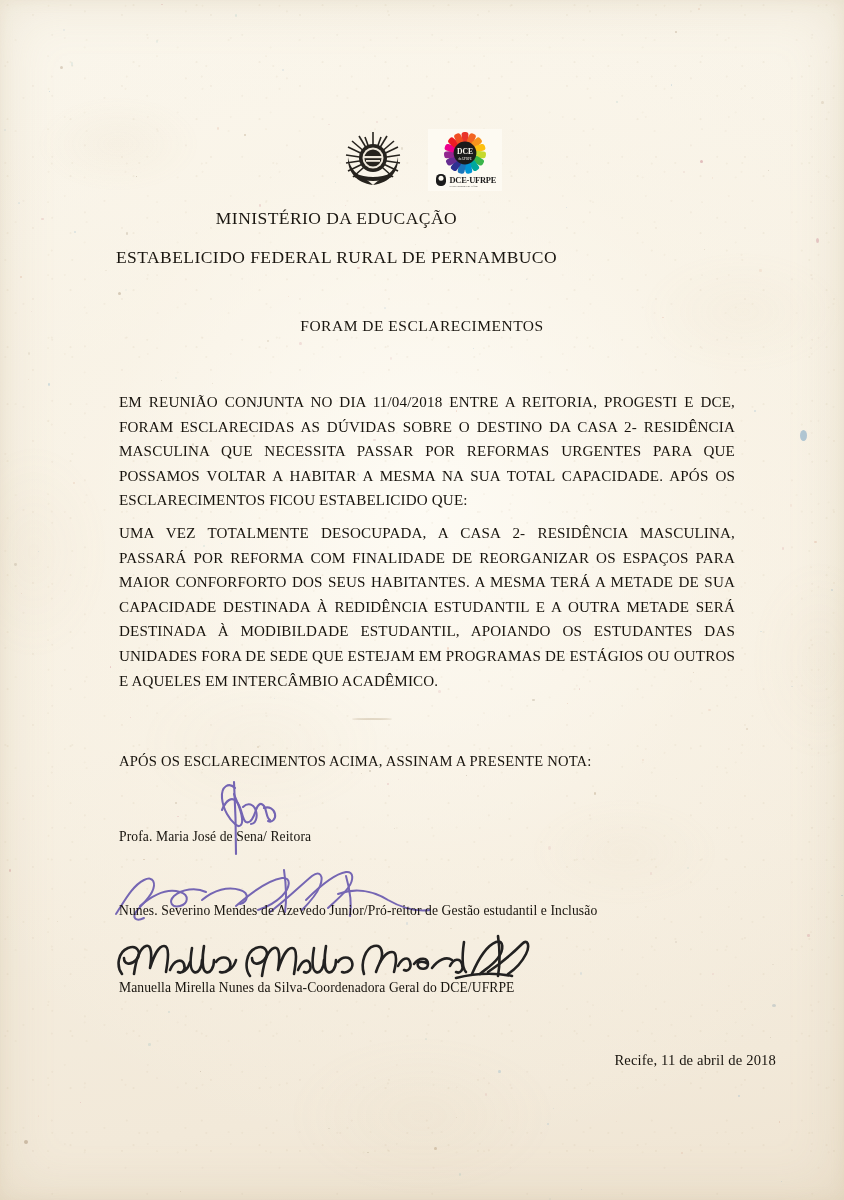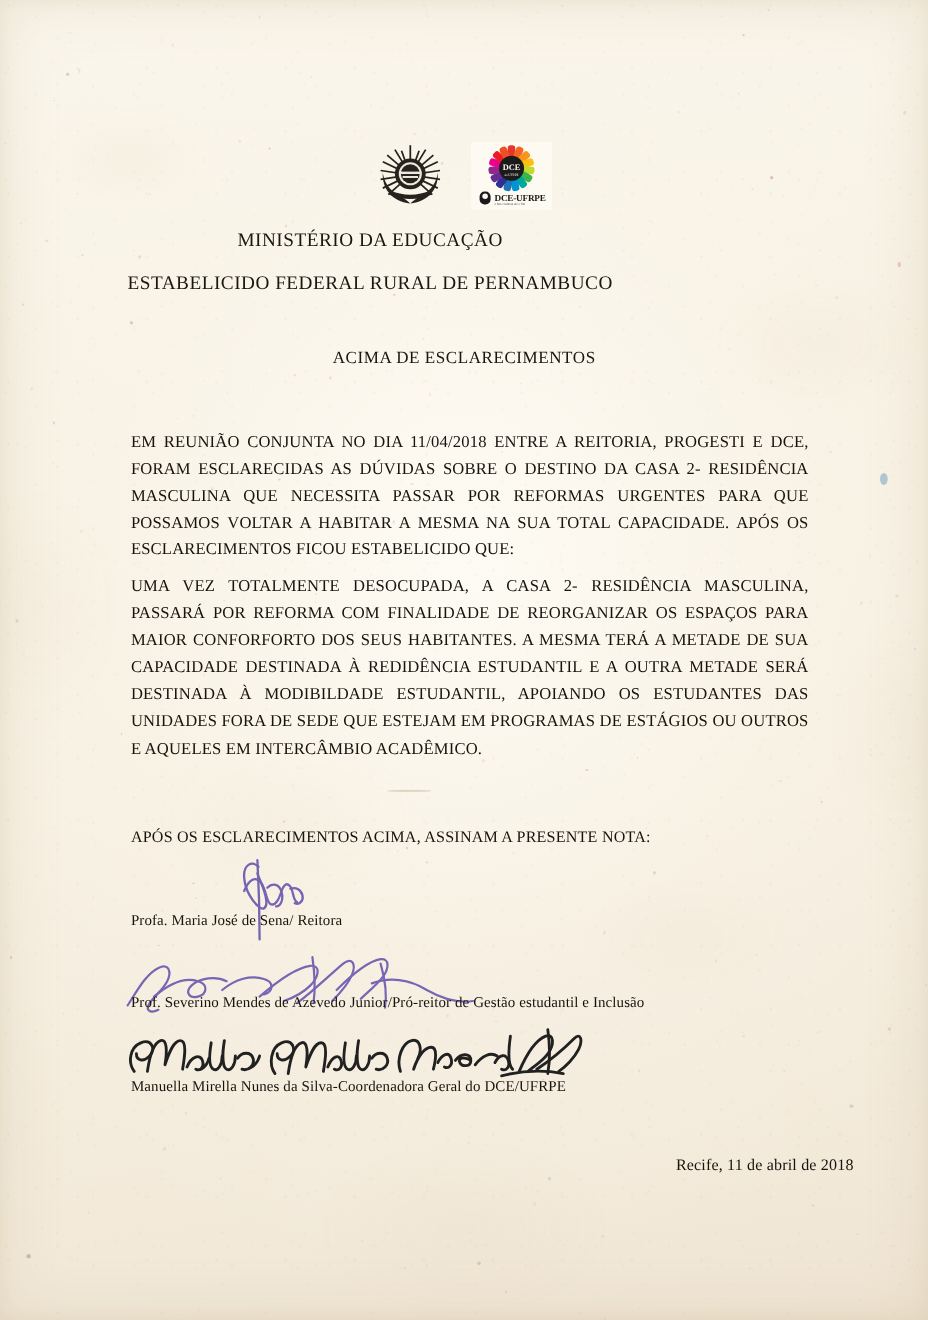--- a/index.html
+++ b/index.html
@@ -436,21 +436,21 @@
           <circle cx="5" cy="4.3" r="2.5" fill="#fdfaf2"></circle>
           <text x="13.5" y="8.6" font-family="'Liberation Serif', serif" font-size="8.4" font-weight="bold" fill="#1b1b1b" letter-spacing="-0.2">DCE-UFRPE</text>
           <text x="13.5" y="12.6" font-family="'Liberation Serif', serif" font-size="2.9" fill="#3b3b3b">a luta continua até o fim</text>
         </g>
       </svg>
     </div>
 
     <div class="hdr" id="hdr1">MINISTÉRIO DA EDUCAÇÃO</div>
     <div class="hdr" id="hdr2">ESTABELICIDO FEDERAL RURAL DE PERNAMBUCO</div>
 
-    <div id="doctitle">ACIMA DE ESCLARECIMENTOS</div>
+    <div id="doctitle">FORAM DE ESCLARECIMENTOS</div>
 
     <div class="para" id="para1">EM REUNIÃO CONJUNTA NO DIA 11/04/2018 ENTRE A REITORIA, PROGESTI E DCE, FORAM ESCLARECIDAS AS DÚVIDAS SOBRE O DESTINO DA CASA 2- RESIDÊNCIA MASCULINA QUE NECESSITA PASSAR POR REFORMAS URGENTES PARA QUE POSSAMOS VOLTAR A HABITAR A MESMA NA SUA TOTAL CAPACIDADE. APÓS OS ESCLARECIMENTOS FICOU ESTABELICIDO QUE:</div>
 
     <div class="para" id="para2">UMA VEZ TOTALMENTE DESOCUPADA, A CASA 2- RESIDÊNCIA MASCULINA, PASSARÁ POR REFORMA COM FINALIDADE DE REORGANIZAR OS ESPAÇOS PARA MAIOR CONFORFORTO DOS SEUS HABITANTES. A MESMA TERÁ A METADE DE SUA CAPACIDADE DESTINADA À REDIDÊNCIA ESTUDANTIL E A OUTRA METADE SERÁ DESTINADA À MODIBILDADE ESTUDANTIL, APOIANDO OS ESTUDANTES DAS UNIDADES FORA DE SEDE QUE ESTEJAM EM PROGRAMAS DE ESTÁGIOS OU OUTROS E AQUELES EM INTERCÂMBIO ACADÊMICO.</div>
 
     <div id="closing">APÓS OS ESCLARECIMENTOS ACIMA, ASSINAM A PRESENTE NOTA:</div>
 
     <svg class="scribble" id="scribble1" width="180" height="80" viewBox="0 0 180 80">
       <g fill="none" stroke="#6b5bb0" stroke-width="2.1" stroke-linecap="round" opacity=".93">
         <path d="M39 8 C33 2 25 6 26 18 C27 30 34 40 39 44 C43 48 47 46 46 38 C45 29 40 20 38 14"></path>
@@ -468,21 +468,21 @@
         <path d="M30 40 C44 28 58 22 70 26 C80 29 78 38 70 40 C62 42 58 36 64 30 C72 23 86 21 96 26"></path>
         <path d="M92 34 C104 24 118 20 130 24 C140 27 138 36 130 38"></path>
         <path d="M126 40 C142 26 158 14 172 12 C182 11 180 22 172 30 C164 38 154 42 148 44"></path>
         <path d="M160 46 C176 34 190 20 202 10 C210 4 214 10 210 20 C206 30 198 38 192 44"></path>
         <path d="M196 34 C210 20 224 8 236 6 C244 5 244 14 238 22 C232 30 224 36 218 42"></path>
         <path d="M228 28 C244 22 262 24 278 34 C292 42 306 46 320 44"></path>
         <path d="M236 10 C240 24 242 38 240 50"></path>
         <path d="M174 4 C176 18 177 32 175 46"></path>
       </g>
     </svg>
-    <div class="sig-name" id="sig2-name">Prof. Severino Mendes de Azevedo Junior/Pró-reitor de Gestão estudantil e Inclusão</div>
+    <div class="sig-name" id="sig2-name">Nunes. Severino Mendes de Azevedo Junior/Pró-reitor de Gestão estudantil e Inclusão</div>
 
     <svg class="scribble" id="scribble3" width="420" height="62" viewBox="0 0 420 62">
       <g fill="none" stroke="#171717" stroke-width="2.6" stroke-linecap="round" stroke-linejoin="round" opacity=".95">
 
         <path d="M10 44 C4 36 6 22 16 18 C26 14 30 24 24 30 C18 36 12 34 12 28"></path>
         <path d="M22 44 C24 30 28 18 34 16 C40 14 40 26 38 38 C42 26 46 16 52 16 C58 16 56 30 54 42"></path>
 
         <path d="M58 40 C62 30 70 28 72 34 C74 40 70 44 66 42 C70 44 76 40 78 32"></path>
         <path d="M80 18 C78 30 78 40 82 42 C86 44 90 38 90 30"></path>
         <path d="M92 16 C90 28 90 40 94 42 C98 44 102 38 102 30"></path>

